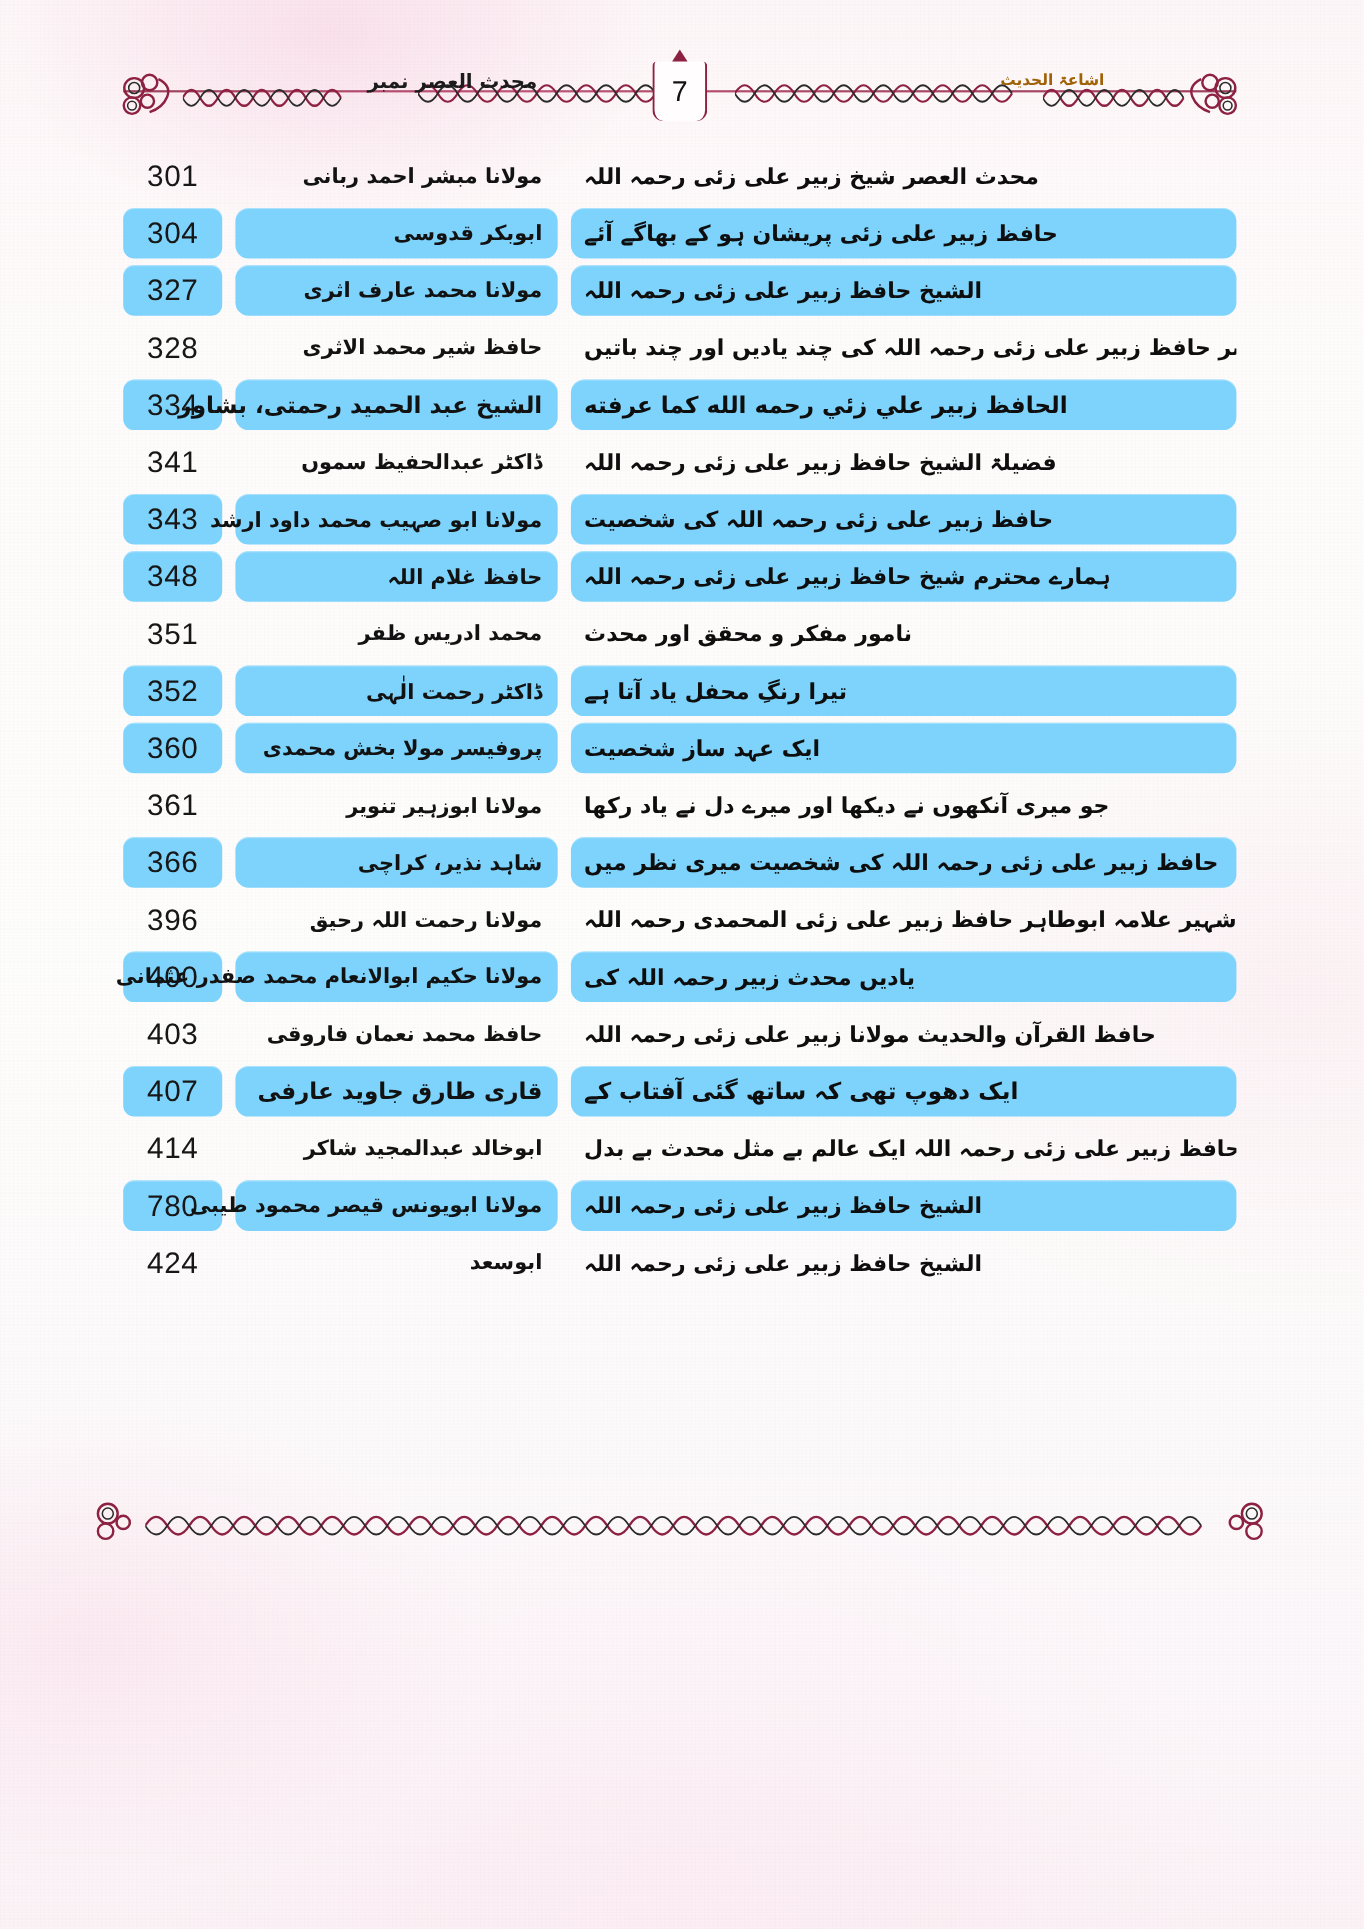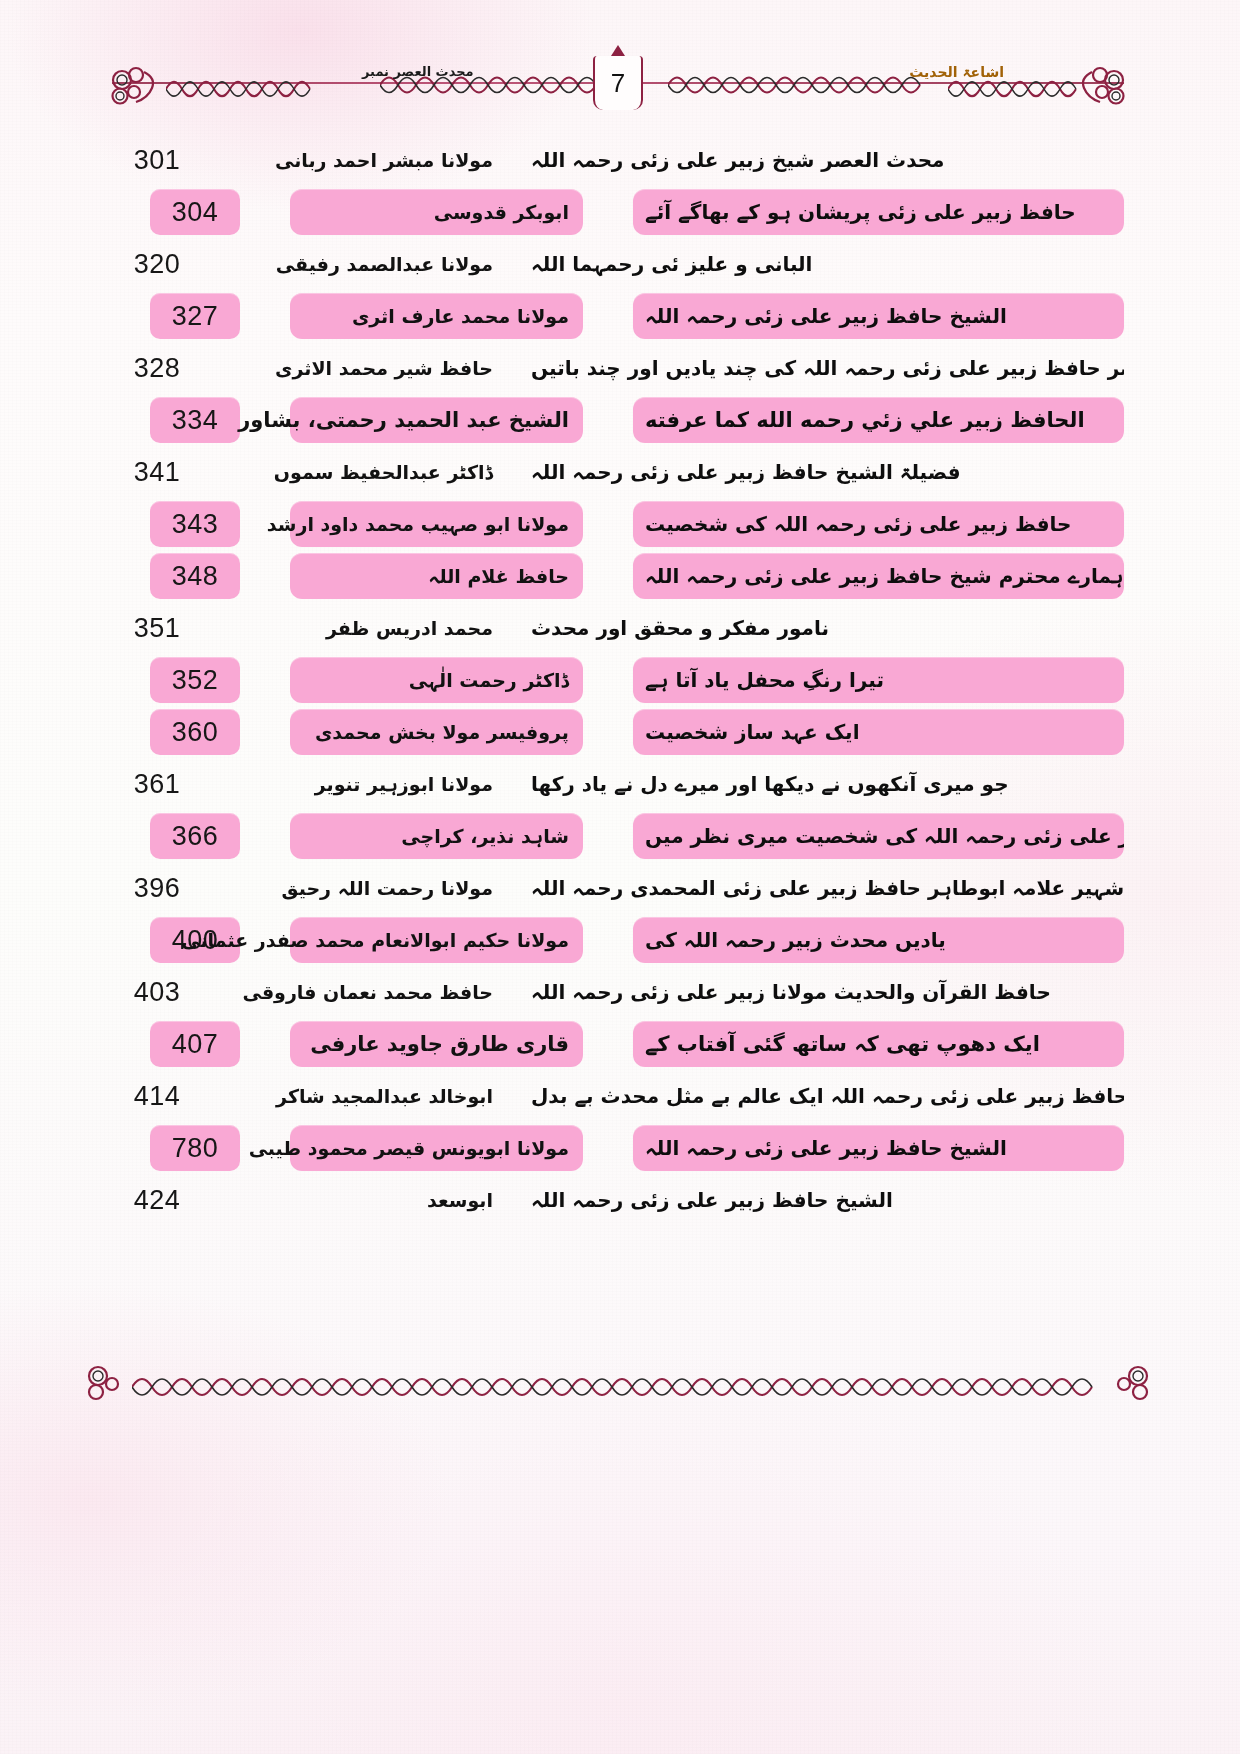--- a/index.html
+++ b/index.html
@@ -36,21 +36,21 @@
   }
   .orn{
     position:absolute;top:16px;height:34px;overflow:hidden;
   }
   .orn svg{display:block;height:34px;}
   .hdr-txt{
     position:absolute;top:12px;
     font-family:"DejaVu Sans","Liberation Sans",sans-serif;
     color:#1b1b1b;direction:rtl;white-space:nowrap;
   }
-  .hdr-left{left:222px;font-size:13px;font-weight:700;letter-spacing:-.5px;margin-left:28px;}
+  .hdr-left{left:222px;font-size:18px;font-weight:700;letter-spacing:-.5px;}
   .hdr-right{right:120px;font-size:14px;font-weight:700;letter-spacing:-.5px;color:#a16207;}
   .pagenum{
     position:absolute;left:50%;transform:translateX(-50%);top:4px;
     width:46px;height:54px;
     display:flex;align-items:center;justify-content:center;
     font-size:26px;color:#111;font-family:"Liberation Sans",sans-serif;
     background:#fffdfd;
     border-left:2px solid #8d2142;border-right:2px solid #8d2142;
     border-radius:4px 4px 10px 10px;
     z-index:4;
@@ -62,23 +62,22 @@
   }
   .corner{position:absolute;top:6px;width:60px;height:58px;}
 
   
   .toc{position:absolute;left:112px;top:134px;width:1012px;}
   .row{
     position:relative;display:flex;align-items:center;
     height:52px;
   }
   .row.band .cell{
-    background:#f9a8d4;
+    background:#7dd3fc;
     box-shadow:0 1px 0 rgba(255,255,255,.35) inset;
-    margin-left:38px;
   }
   .row.band .c-num{border-radius:10px;}
   .row.band .c-auth{border-radius:12px;}
   .row.band .c-title{border-radius:12px;}
   .cell{height:46px;display:flex;align-items:center;}
 
   .c-num{
     width:90px;flex:0 0 90px;justify-content:center;
     font-family:Liberation Sans, sans-serif;
     font-size:27px;color:#171717;letter-spacing:.5px;
@@ -225,31 +224,20 @@
         <div class="cell c-num">304</div>
         <div class="gap"></div>
         <div class="cell c-auth">
           <span>ابوبکر قدوسی</span>
         </div>
         <div class="gap"></div>
         <div class="cell c-title">
           <span>حافظ زبیر علی زئی پریشان ہو کے بھاگے آئے</span>
         </div>
       </div>
-      <div class="row">
-        <div class="cell c-num">320</div>
-        <div class="gap"></div>
-        <div class="cell c-auth">
-          <span>مولانا عبدالصمد رفیقی</span>
-        </div>
-        <div class="gap"></div>
-        <div class="cell c-title">
-          <span>البانی و علیز ئی رحمہما اللہ</span>
-        </div>
-      </div>
       <div class="row band">
         <div class="cell c-num">327</div>
         <div class="gap"></div>
         <div class="cell c-auth">
           <span>مولانا محمد عارف اثری</span>
         </div>
         <div class="gap"></div>
         <div class="cell c-title">
           <span>الشیخ حافظ زبیر علی زئی رحمہ اللہ</span>
         </div>

